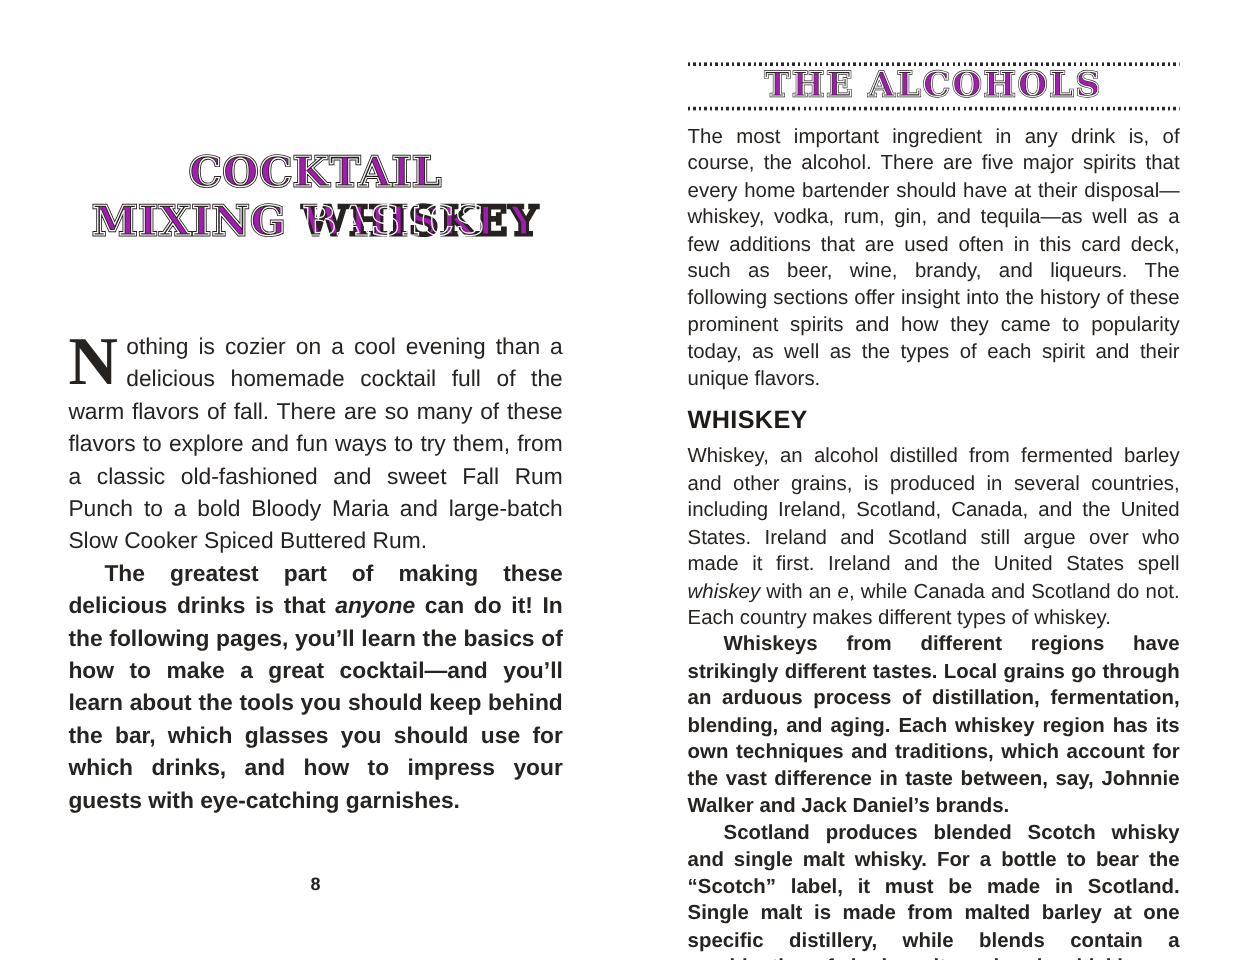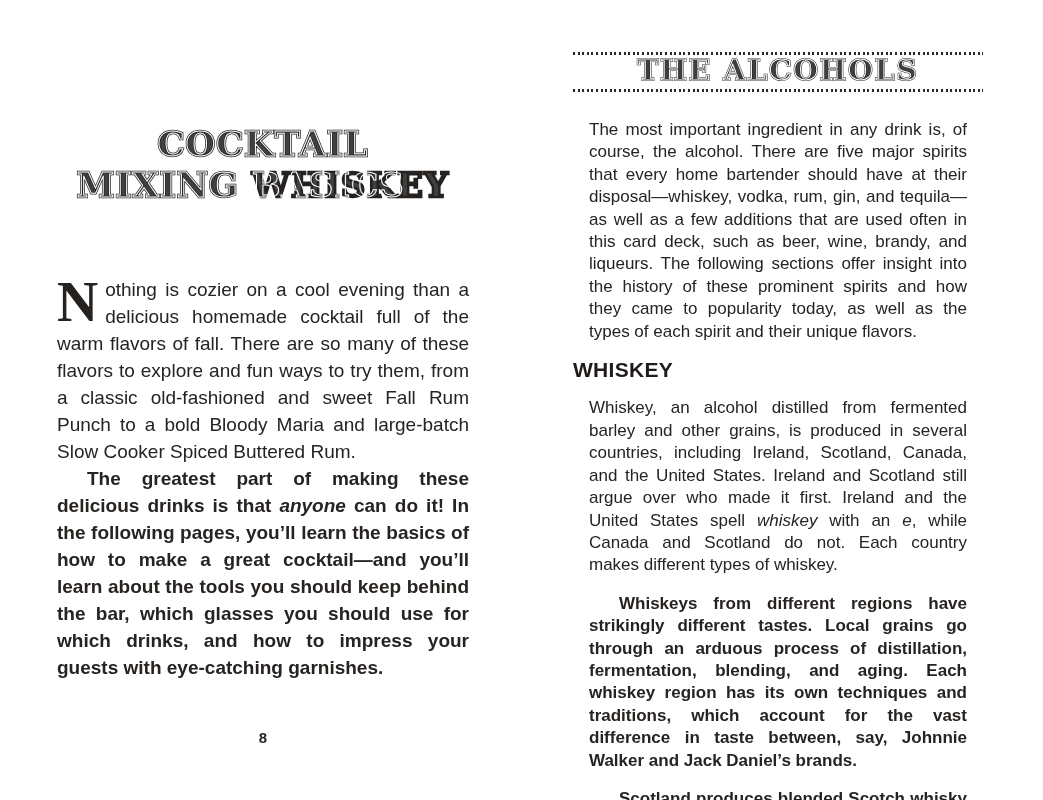--- a/index.html
+++ b/index.html
@@ -15,21 +15,21 @@
   .spread { position: relative; width: 1043px; height: 800px; }
 
   
   .left-page  { position: absolute; left: 57px;  top: 0; width: 412px; height: 652px; }
   .right-page { position: absolute; left: 573px; top: 0; width: 410px; height: 800px; }
 
   
   .display {
     font-family: "DejaVu Serif", serif;
     font-weight: 700;
-    color: #404040;
+    color: #a21caf;
     position: relative;
     display: inline-block;
     letter-spacing: 1px;
     -webkit-text-stroke: 2.5px #262220;
     white-space: nowrap;
   }
   .display::after {
     content: attr(data-text);
     position: absolute;
     left: 0; top: 0;
@@ -101,21 +101,21 @@
   .rp-header .display { letter-spacing: 2px; -webkit-text-stroke: 2px #262220; }
 
   .rp-body {
     position: absolute;
     top: 103px; left: 0;
     width: 100%;
     font-size: 17px;
     line-height: 22.4px;
     text-align: justify;
   }
-  .rp-body p { margin: 16px; }
+  .rp-body p { margin: 0; }
 
   .rp-heading {
     font-size: 21px;
     font-weight: bold;
     letter-spacing: 0.3px;
     margin: 13px 0 7px 0;
     text-align: left;
     font-family: "Liberation Sans", sans-serif;
     color: #1e1b19;
   }

